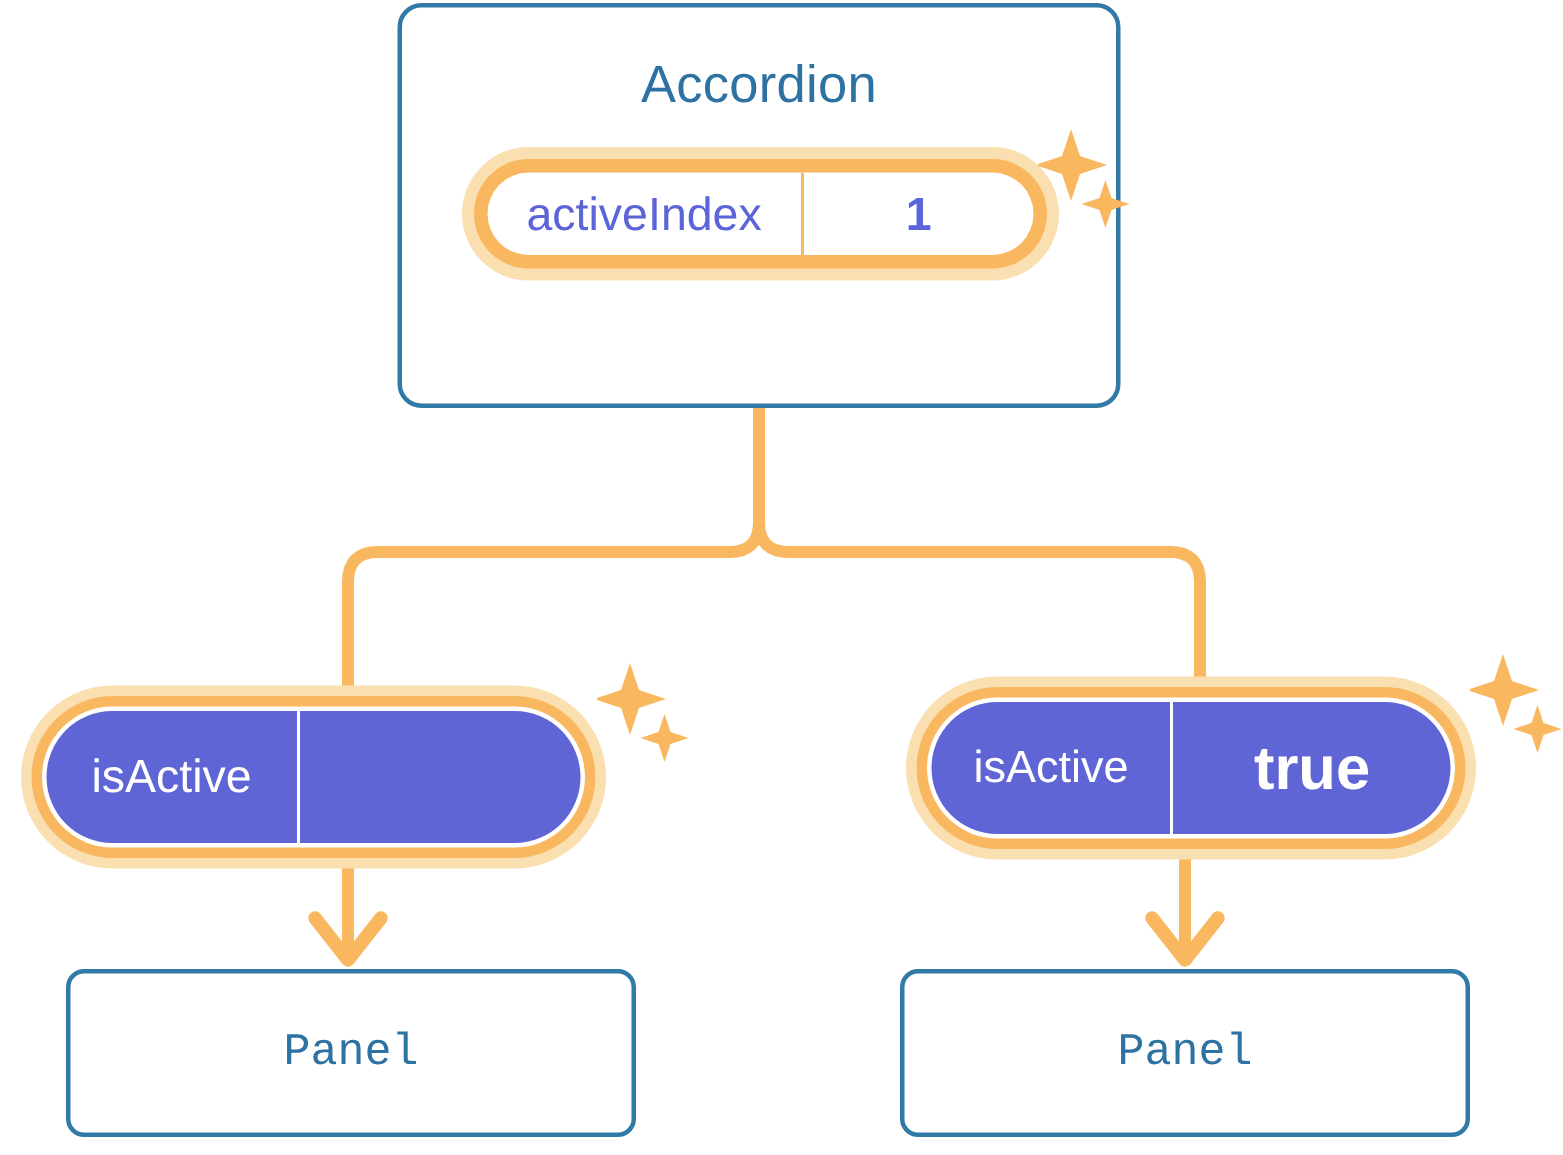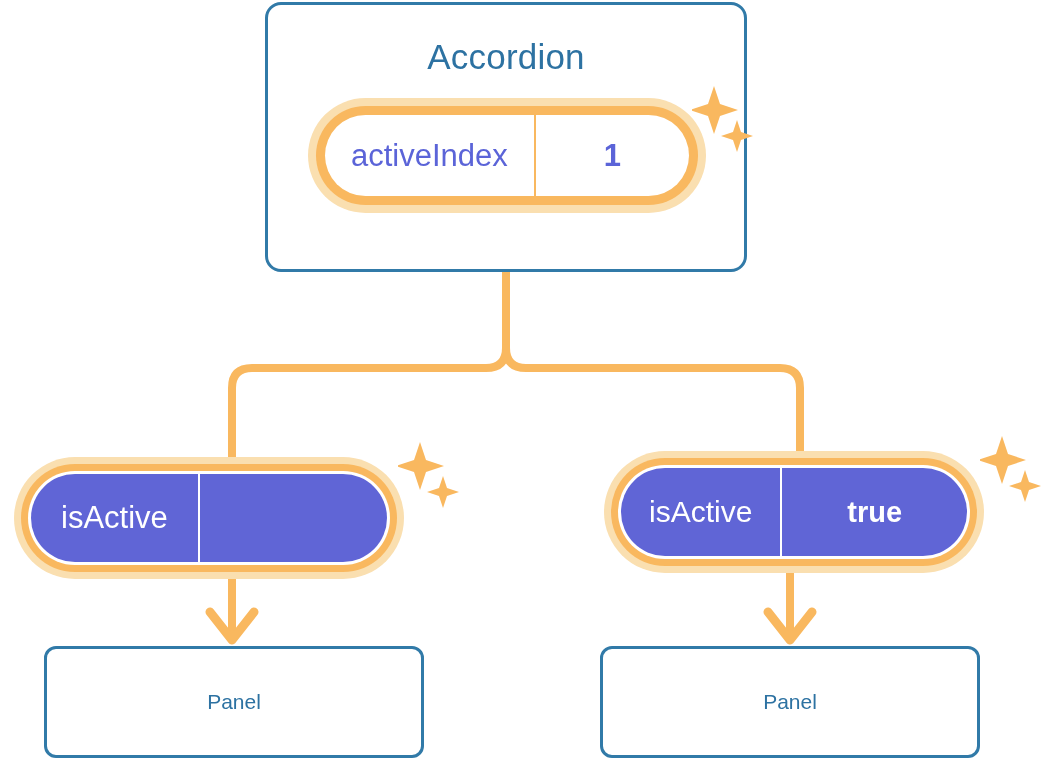--- a/index.html
+++ b/index.html
@@ -64,33 +64,34 @@
   }
   #panel-left  { left: 44px;  top: 646px; width: 380px; }
   #panel-right { left: 600px; top: 646px; width: 380px; }
   .panel-label {
     position: absolute;
     left: 0; right: 0; top: 0; bottom: 0;
     display: flex;
     align-items: center;
     justify-content: center;
     color: #2d72a2;
-    font-size: 21px;
+    font-size: 30px;
+    font-family: Liberation Mono, monospace;
   }
 
   
   .pill-wrap {
     position: absolute;
     z-index: 4;
   }
   #pill-activeindex {
     left: 308px;
     top: 98px;
     width: 398px;
-    height: 115px;
+    height: 89px;
   }
   .pill-halo {
     position: absolute;
     left: 0; top: 0; right: 0; bottom: 0;
     border-radius: 999px;
     background: #fadfb0;
   }
   .pill-ring {
     position: absolute;
     left: 8px; top: 8px; right: 8px; bottom: 8px;
@@ -167,21 +168,21 @@
     flex: 0 0 2px;
     width: 2px;
   }
 
   #pill-isactive-left  { left: 14px;  top: 457px; width: 390px; height: 122px; }
   #pill-isactive-right { left: 604px; top: 451px; width: 380px; height: 122px; }
 
   #pill-isactive-left .pill-key  { padding: 0 30px; font-size: 31px; }
   #pill-isactive-left .pill-val  { font-size: 31px; }
   #pill-isactive-right .pill-key { padding: 0 28px; font-size: 30px; }
-  #pill-isactive-right .pill-val { font-size: 29px; }
+  #pill-isactive-right .pill-val { font-size: 41px; }
 
   
   .sparkles {
     position: absolute;
     z-index: 5;
     pointer-events: none;
   }
   #sparkles-accordion { left: 692px; top: 84px;  width: 62px; height: 72px; }
   #sparkles-left      { left: 398px; top: 440px; width: 62px; height: 72px; }
   #sparkles-right     { left: 980px; top: 434px; width: 62px; height: 72px; }

